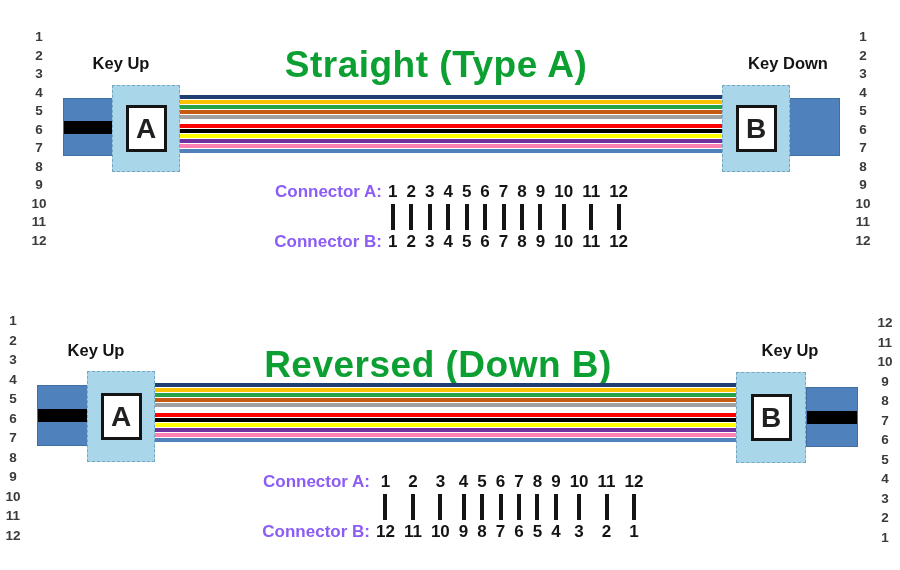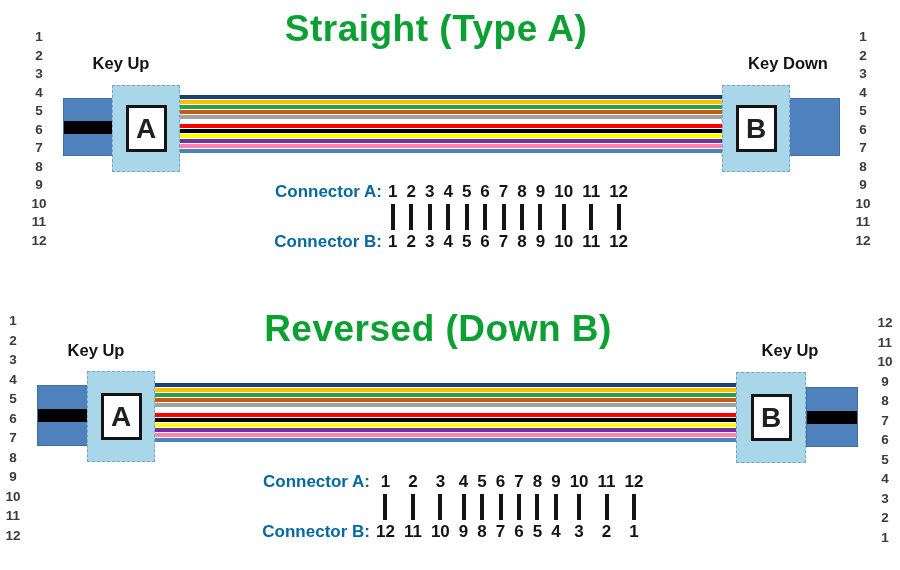--- a/index.html
+++ b/index.html
@@ -5,21 +5,21 @@
   * { margin:0; padding:0; box-sizing:border-box; }
   html,body { width:900px; height:570px; background:#ffffff; overflow:hidden;
               font-family:"Liberation Sans", sans-serif; }
   #root { position:relative; width:900px; height:570px; background:#fff; }
 
   .diagram { position:absolute; left:0; width:900px; }
   .d0 { top:0;    height:300px; }
   .d1 { top:300px; height:270px; }
 
   .title { position:absolute; text-align:center; font-weight:bold; font-size:37px;
-           color:var(--title-green); letter-spacing:0.5px; }
+           color:var(--title-green); letter-spacing:0.5px;margin-top:36px; }
   .d0 .title { top:8px; left:0; width:872px; }
   .d1 .title { top:8px; left:0; width:876px; }
 
   .num-col { position:absolute; display:flex; flex-direction:column;
              justify-content:space-between; font-size:13.5px; font-weight:600;
              color:#3a3a3a; }
   .fnum { text-align:center; line-height:1; height:13px; }
   .d0 .num-col.left  { left:28px;  top:30px; height:217px; width:22px; }
   .d0 .num-col.right { left:850px; top:30px; height:217px; width:26px; }
   .d1 .num-col.left  { left:2px;   top:14px; height:228px; width:22px; }
@@ -55,21 +55,21 @@
   .d1 .connector.conn-b { left:736px; top:72px; width:70px; height:91px; }
   .plate { width:41px; height:47px; background:#fff; border:3px solid #141414;
            display:flex; align-items:center; justify-content:center; }
   .letter { font-size:28px; font-weight:bold; color:#202020; line-height:1; }
 
   .mapping { position:absolute; display:flex; align-items:flex-start; }
   .d0 .mapping { left:260px; top:182px; }
   .d1 .mapping { left:248px; top:172px; }
   .map-labels { display:flex; flex-direction:column; justify-content:space-between;
                 height:70px; width:122px; text-align:right; margin-right:6px; }
-  .map-label { font-size:17px; font-weight:bold; color:#0369a1;
+  .map-label { font-size:17px; font-weight:bold; color:#8b5cf6;
                line-height:20px; height:20px; }
   .map-cols { display:flex; gap:9px; }
   .map-col { display:flex; flex-direction:column; align-items:center; }
   .mnum { font-size:17px; font-weight:bold; color:#141414;
           line-height:20px; height:20px; }
   .bar { width:4px; height:26px; background:#141414; margin:2px 0; }
 </style>
 </head>
 <body>
 

